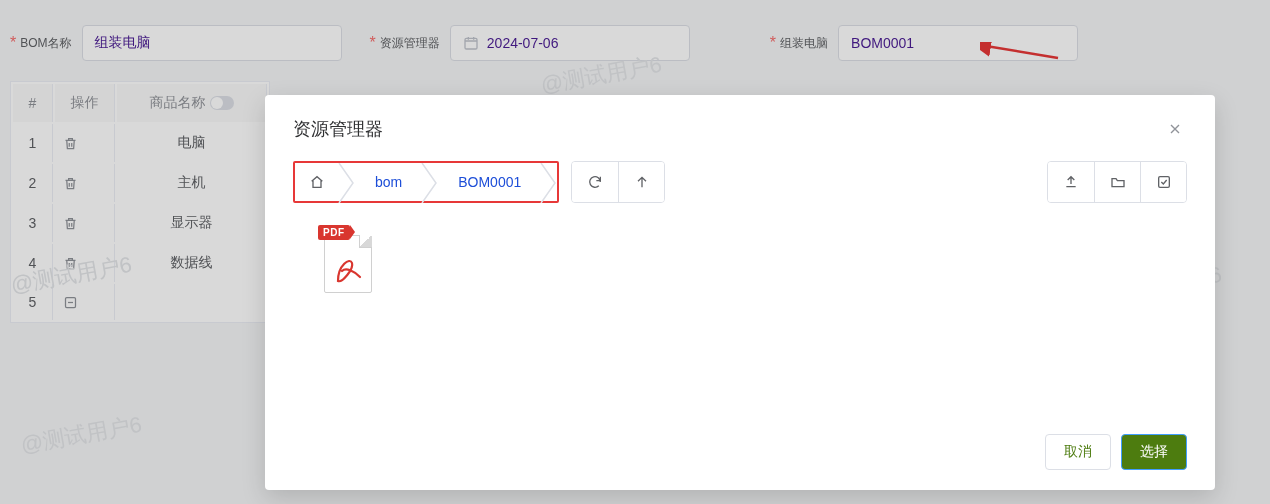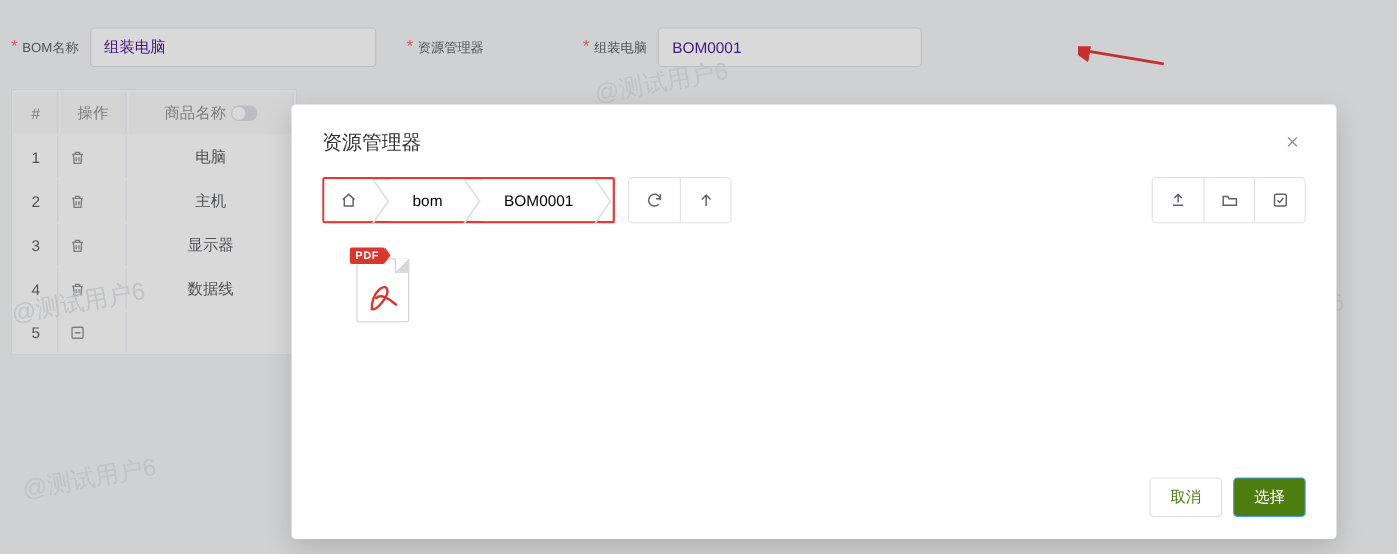--- a/index.html
+++ b/index.html
@@ -23,21 +23,21 @@
 .toggle{display:inline-block;width:24px;height:14px;background:#dcdfe6;border-radius:7px;position:relative;margin-left:4px;vertical-align:middle}
 .toggle::after{content:"";position:absolute;left:1px;top:1px;width:12px;height:12px;background:#fff;border-radius:50%}
 .ico{color:#909399}
 .watermark{position:absolute;color:#e3e5e8;font-size:22px;transform:rotate(-10deg);font-weight:400;pointer-events:none}
 .dlg{position:absolute;z-index:20;left:265px;top:95px;width:950px;height:395px;background:#fff;border-radius:4px;box-shadow:0 8px 24px rgba(0,0,0,.15);padding:22px 28px 20px}
 .dlg-h{display:flex;justify-content:space-between;align-items:flex-end;margin-bottom:20px}
 .dlg-title{font-size:18px;color:#303133}
 .close{color:#909399;font-size:16px;cursor:pointer;padding:4px}
 .toolbar{display:flex;align-items:stretch;gap:12px;margin-bottom:22px}
 .bc{display:flex;border:2px solid #e73838;border-radius:2px;height:42px;flex:0 0 auto}
-.bc-item{display:flex;align-items:center;padding:0 20px;position:relative;font-size:14px;color:#000000;background:#fff}
+.bc-item{display:flex;align-items:center;padding:0 20px;position:relative;font-size:14px;color:#1d4ed8;background:#fff}
 .bc-item.home-only{padding:0 14px}
 .bc-sep{width:16px;height:40px;position:relative}
 .bc-sep svg{position:absolute;left:-1px;top:0;height:100%;width:18px}
 .tb-group{display:flex;border:1px solid #dcdfe6;border-radius:4px;height:42px;overflow:hidden}
 .tb-btn{width:46px;display:flex;align-items:center;justify-content:center;color:#606266;background:#fff}
 .tb-btn+.tb-btn{border-left:1px solid #dcdfe6}
 .spacer{flex:1}
 .file{width:110px;text-align:center}
 .file-ico{width:60px;height:70px;margin:0 auto 10px;position:relative}
 .file-page{position:absolute;left:6px;top:10px;width:48px;height:58px;background:#fff;border:1px solid #d0d0d0;border-radius:2px}
@@ -69,20 +69,29 @@
     <div class="fgrp">
       <span class="req">*</span>
       <span class="lbl">BOM名称</span>
       <div class="inp w1">
           <span>组装电脑</span>
         </div>
     </div>
     <div class="fgrp" style="margin-left:18px">
       <span class="req">*</span>
       <span class="lbl">资源管理器</span>
+      <div class="inp w2">
+        <span class="cal">
+          <svg width="16" height="16" viewBox="0 0 24 24" fill="none" stroke="currentColor" stroke-width="2">
+              <rect x="3" y="5" width="18" height="16" rx="2"></rect>
+              <path d="M3 9h18M8 3v4M16 3v4"></path>
+            </svg>
+        </span>
+        <span>2024-07-06</span>
+      </div>
     </div>
     <div class="fgrp" style="margin-left:70px">
       <span class="req">*</span>
       <span class="lbl">组装电脑</span>
       <div class="inp w2">
           <span>BOM0001</span>
         </div>
     </div>
   </div>
 

